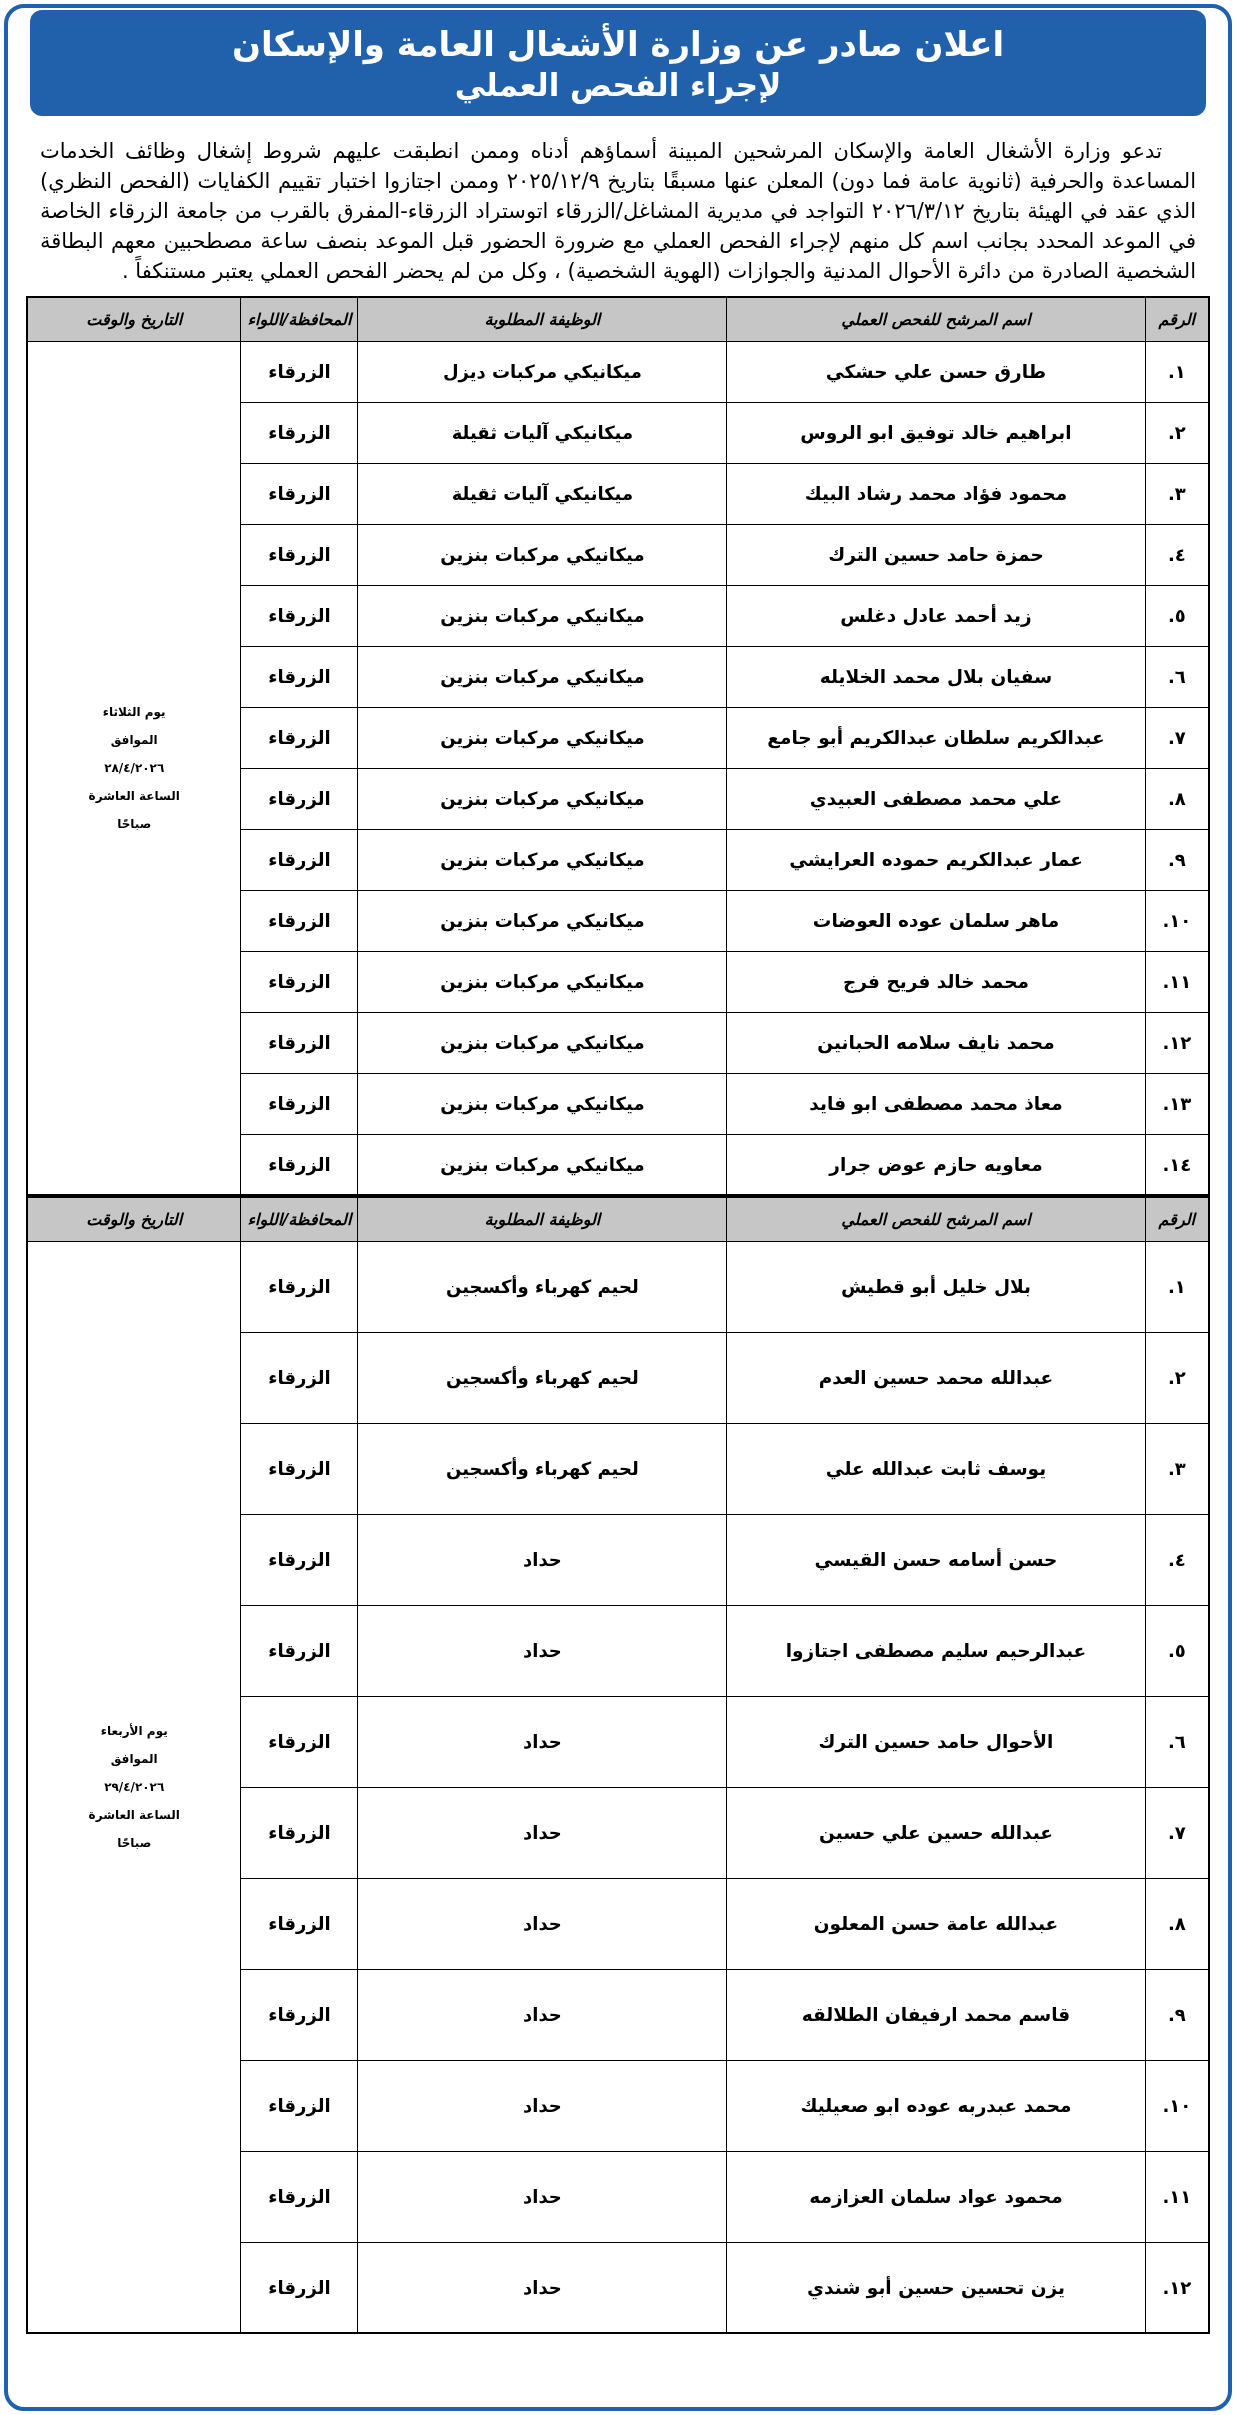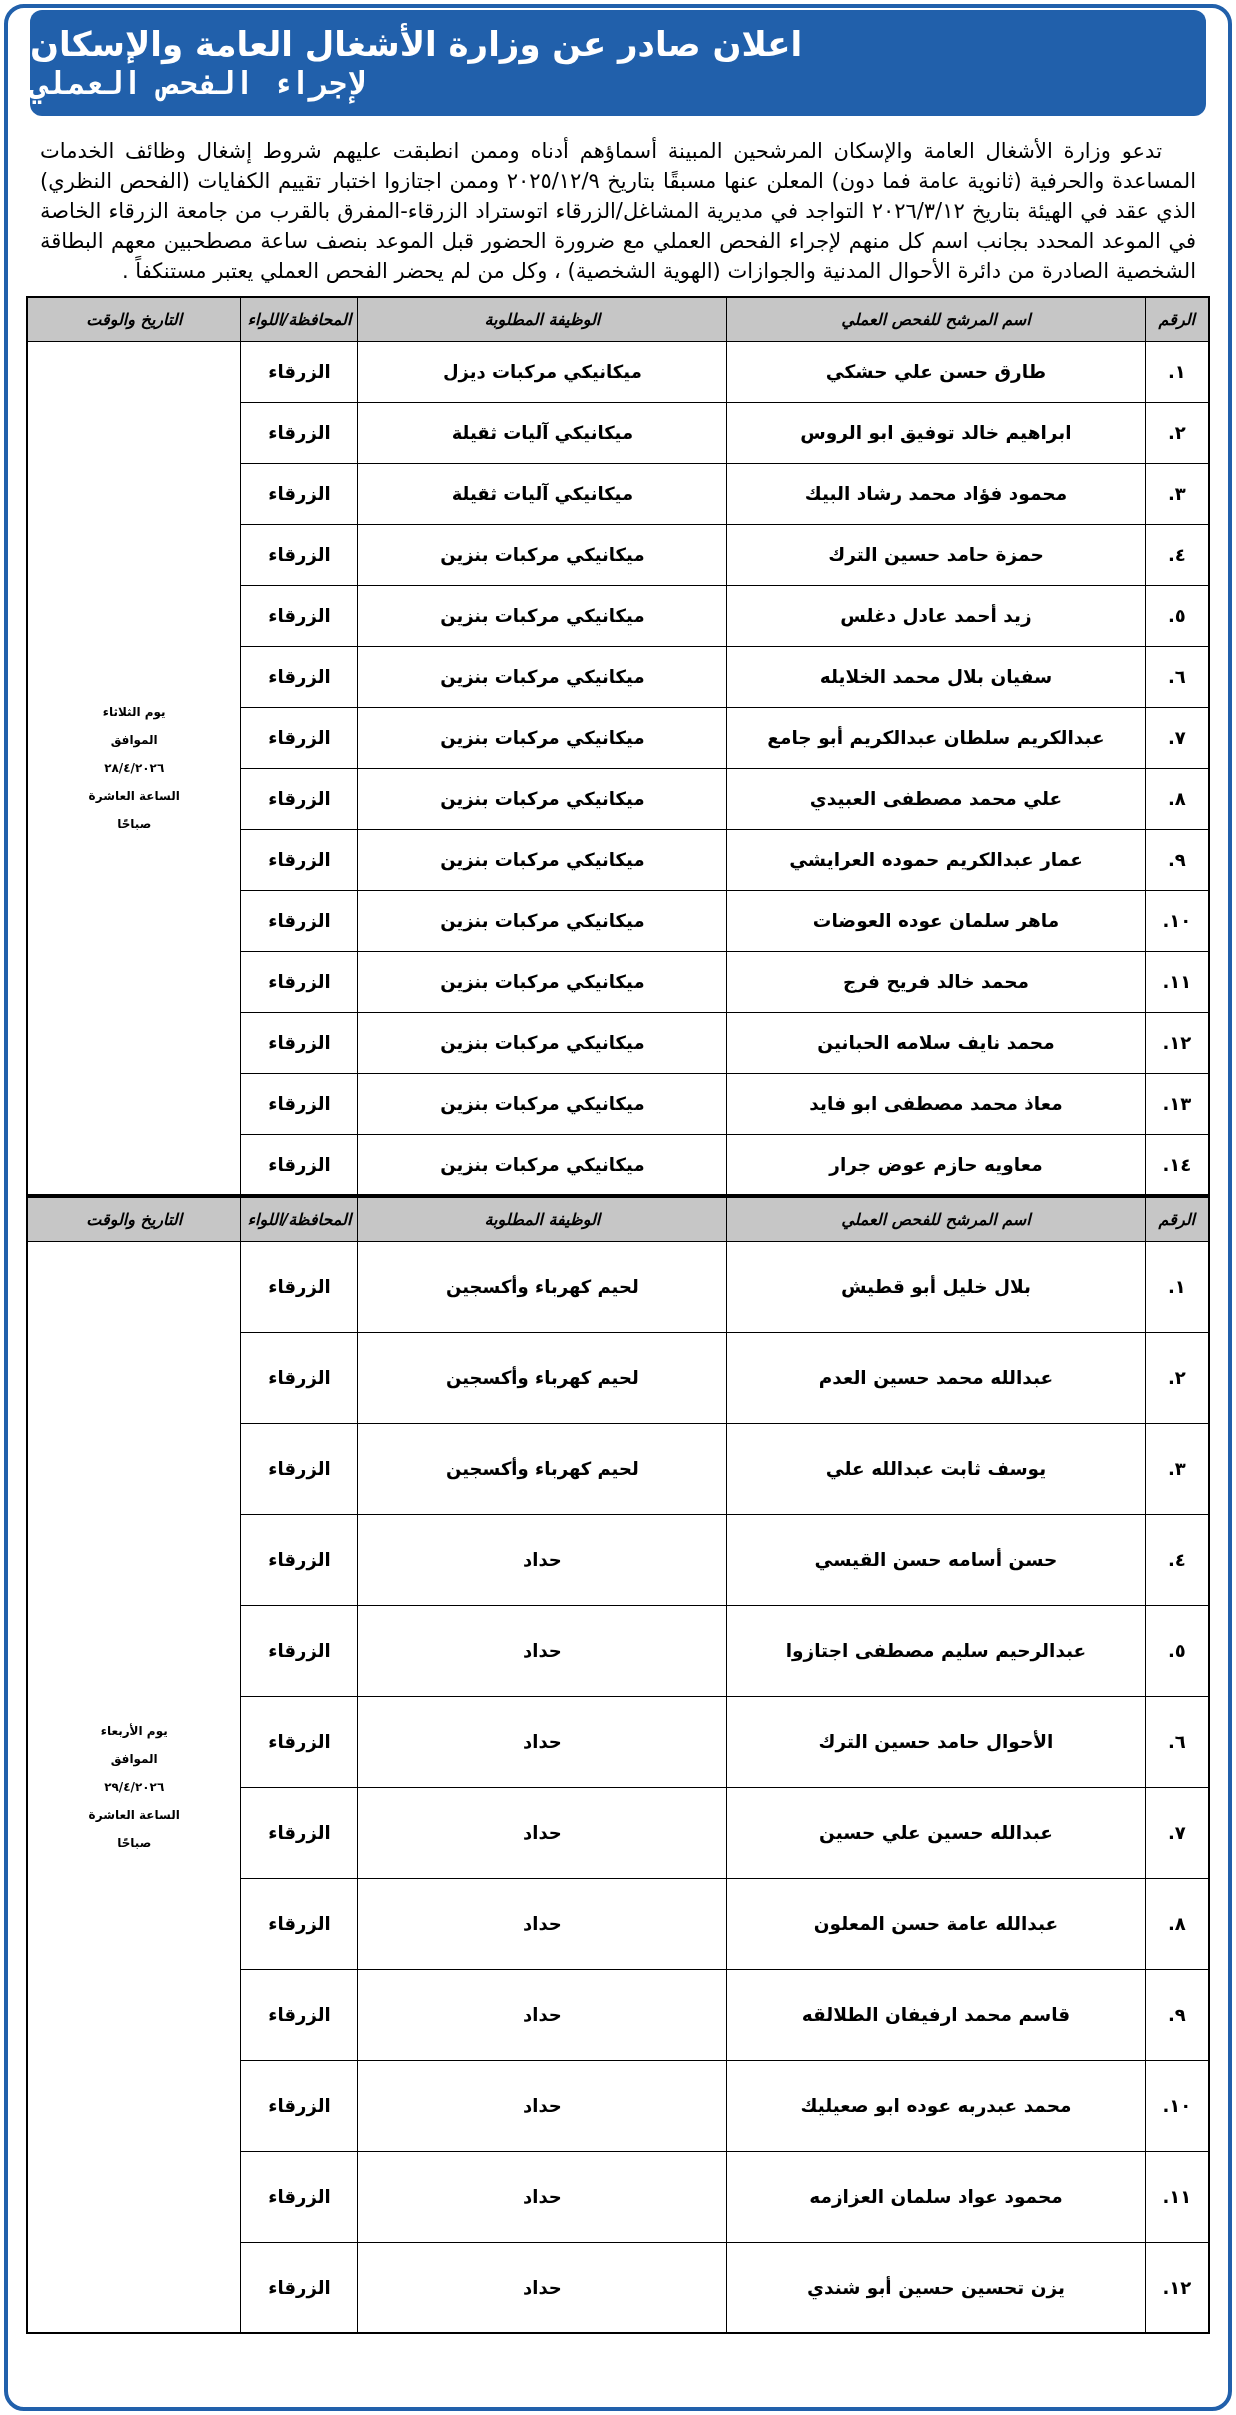--- a/index.html
+++ b/index.html
@@ -21,26 +21,26 @@
     border-radius:20px;
     pointer-events:none;
   }
 
   .banner {
     background:#2160ab;
     border-radius:12px;
     margin:0 4px;
     height:106px;
     display:flex; flex-direction:column;
-    align-items:flex-end; justify-content:center;
+    align-items:center; justify-content:center;
     color:#fff;
     position:relative; z-index:1;
   }
   .banner .l1 { font-size:34px; font-weight:bold; line-height:1.3; }
-  .banner .l2 { font-size:31px; font-weight:bold; line-height:1.2;font-family:Liberation Mono, monospace; }
+  .banner .l2 { font-size:31px; font-weight:bold; line-height:1.2; }
 
   .intro {
     margin:20px 14px 10px 14px;
     font-size:21px;
     font-weight:normal;
     line-height:30px;
     text-align:justify;
     text-indent:34px;
   }
 

